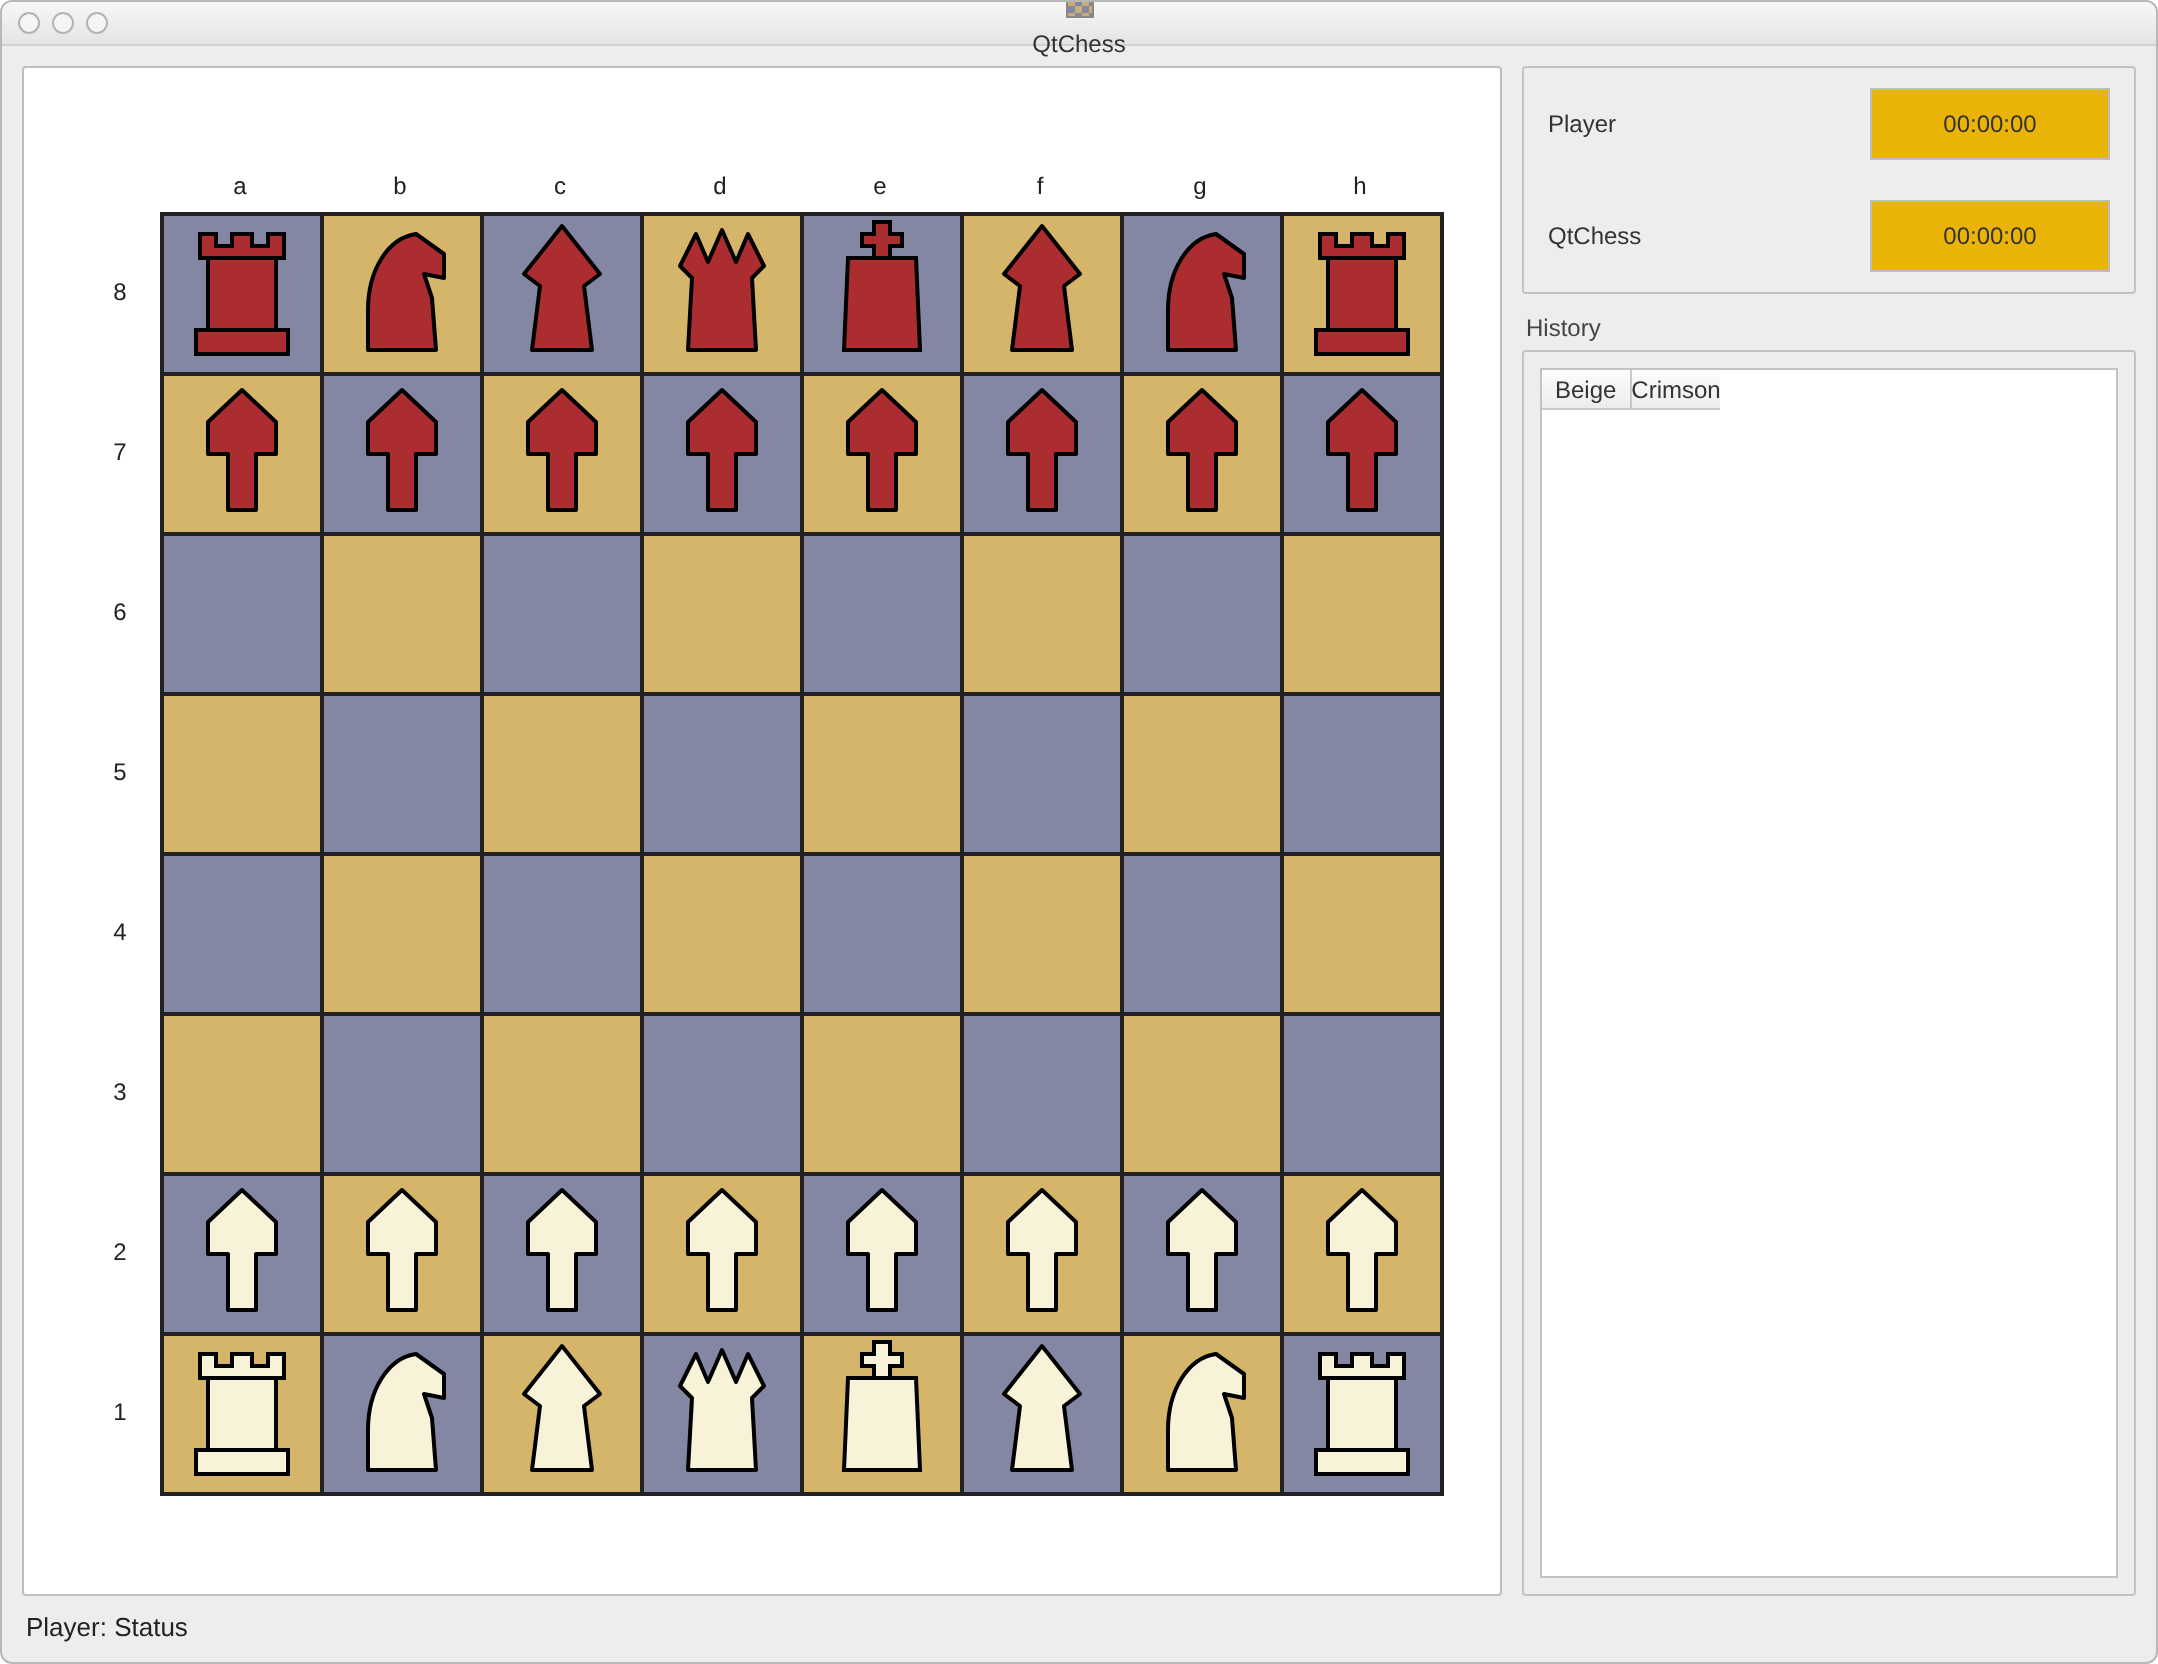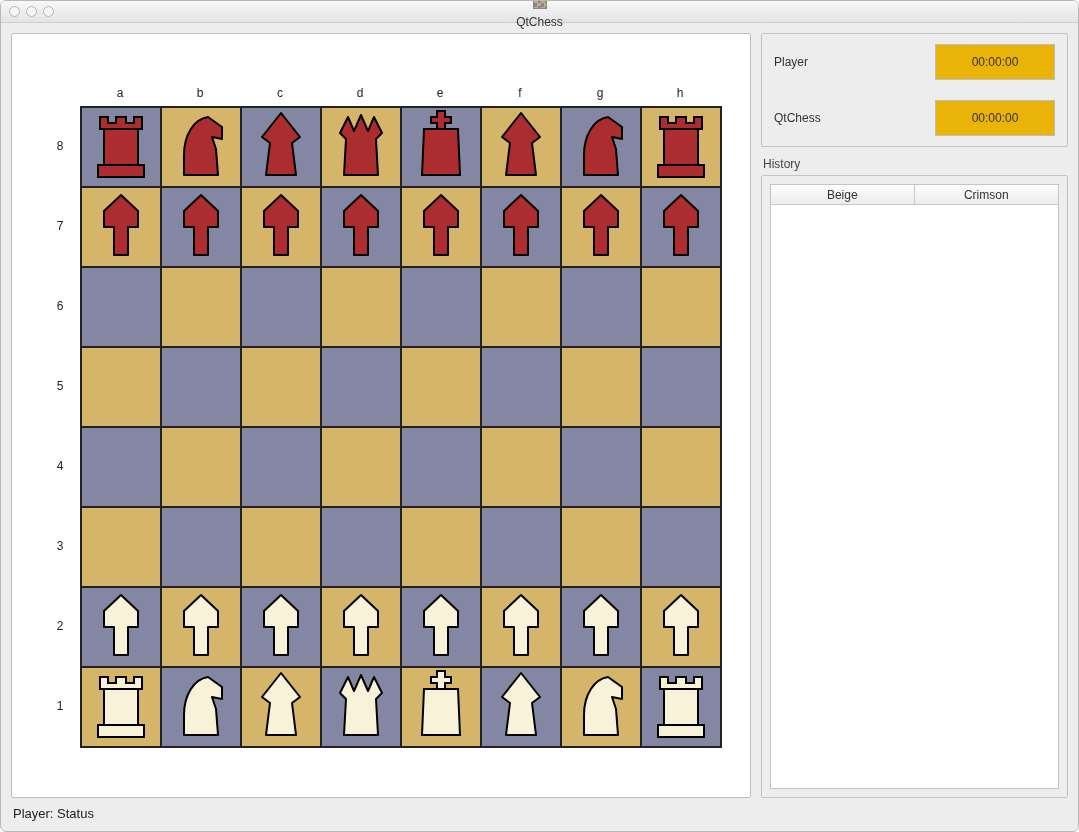--- a/index.html
+++ b/index.html
@@ -154,21 +154,21 @@
     border: 1px solid #c3c3c3;
     border-radius: 2px;
     padding: 8px;
     display: flex;
   }
   .history-table {
     flex: 1;
     background: #fff;
     border: 1px solid #c3c3c3;
     display: flex;
-    flex-direction: column;
+    flex-direction: row;
   }
   .history-header {
     display: grid;
     grid-template-columns: 1fr 1fr;
     height: 20px;
     background: linear-gradient(#fdfdfd,#ececec);
     border-bottom: 1px solid #c9c9c9;
   }
   .history-header div {
     display: flex; align-items: center; justify-content: center;

